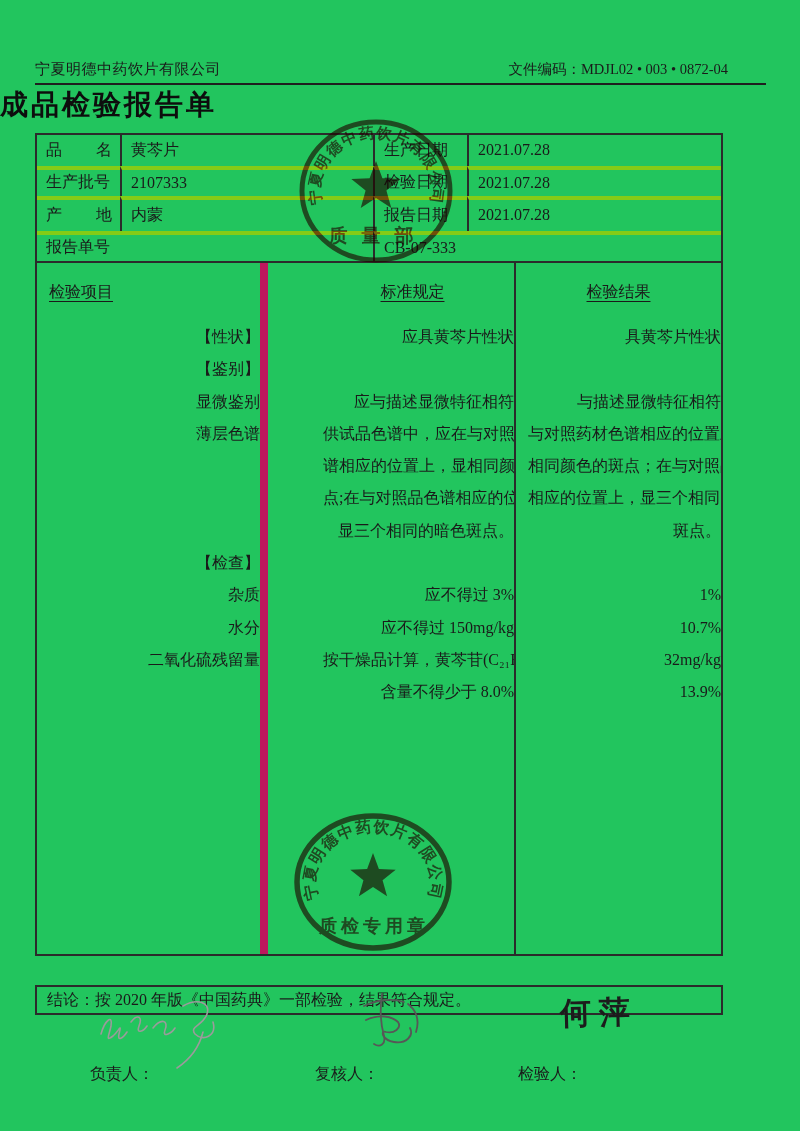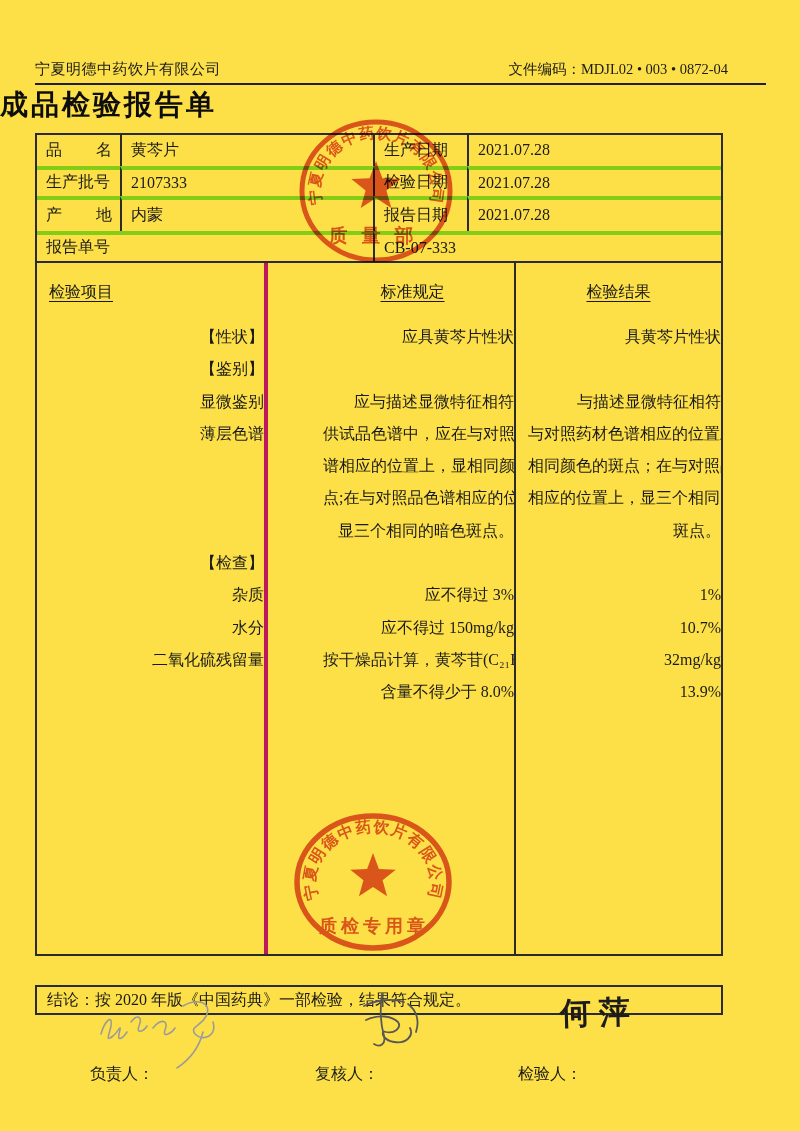--- a/index.html
+++ b/index.html
@@ -1,18 +1,18 @@
 <!DOCTYPE html>
 <html><head>
 <meta charset="utf-8">
 <style>
   * { margin:0; padding:0; box-sizing:border-box; }
   html,body { background:#808080; }
   #page {
-    position:relative; width:800px; height:1131px; background:#fde047;
+    position:relative; width:800px; height:1131px; background:#22c55e;
     font-family:"Liberation Serif","DejaVu Serif",serif; color:#1a1a1a;
     overflow:hidden; margin:0 auto;
   }
   .abs { position:absolute; }
   
   #company-name { left:35px; top:60px; font-size:15px; letter-spacing:.5px; }
   #doc-code { right:72px; top:60px; font-size:14.5px; }
   #header-rule { left:35px; top:83px; width:731px; height:2px; background:#1f1f1f; }
   #page-title {
     left:0; top:86px; width:700px; text-align:left;
@@ -31,21 +31,21 @@
   #info-table .bl { border-left:2px solid #2b2b2b; }
   #info-table .spread { display:block; line-height:30.5px; text-align:justify; text-align-last:justify; }
   #info-table .span2a { grid-column:1 / 3; }
   #info-table .span2b { grid-column:3 / 5;text-align:center; }
   
   #main-table {
     left:35px; top:261px; width:688px; height:695px;
     border:2px solid #2b2b2b; display:flex; font-size:16px;
   }
   .mcol { height:100%; overflow:hidden; }
-  .mcol-0 { width:231px; border-right:4px solid #be185d; }
+  .mcol-0 { width:231px; border-right:8px solid #be185d; }
   .mcol-1 { width:205px; border-right:2px solid #2b2b2b;margin-left:43px; }
   .mcol-2 { flex:1; }
   .mhead { height:46px; display:flex; align-items:flex-end; padding-bottom:6px; }
   .mcol-0 .mhead { padding-left:12px; }
   .mcol-1 .mhead, .mcol-2 .mhead { justify-content:center; }
   .mhead span { text-decoration:underline; text-underline-offset:4px; text-decoration-thickness:1px; }
   .lines { padding-top:12px; }
   .line { height:32.3px; line-height:32.3px; white-space:nowrap;text-align:right; }
   .mcol-0 .line { padding-left:12px; }
   .mcol-1 .line, .mcol-2 .line { padding-left:12px; }

